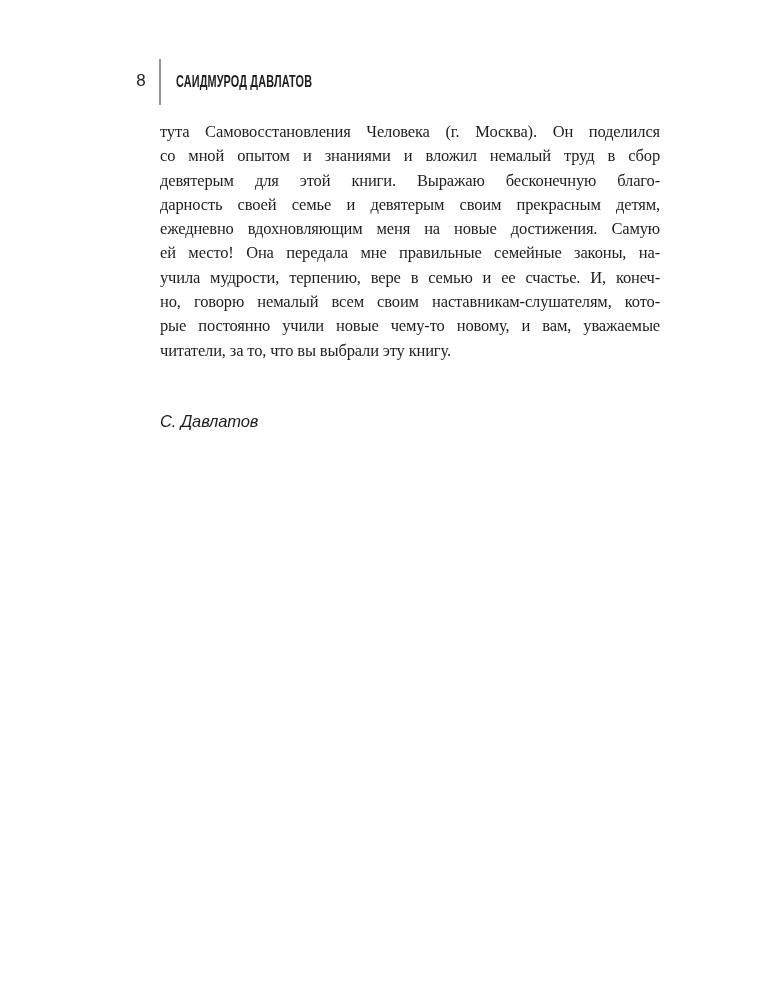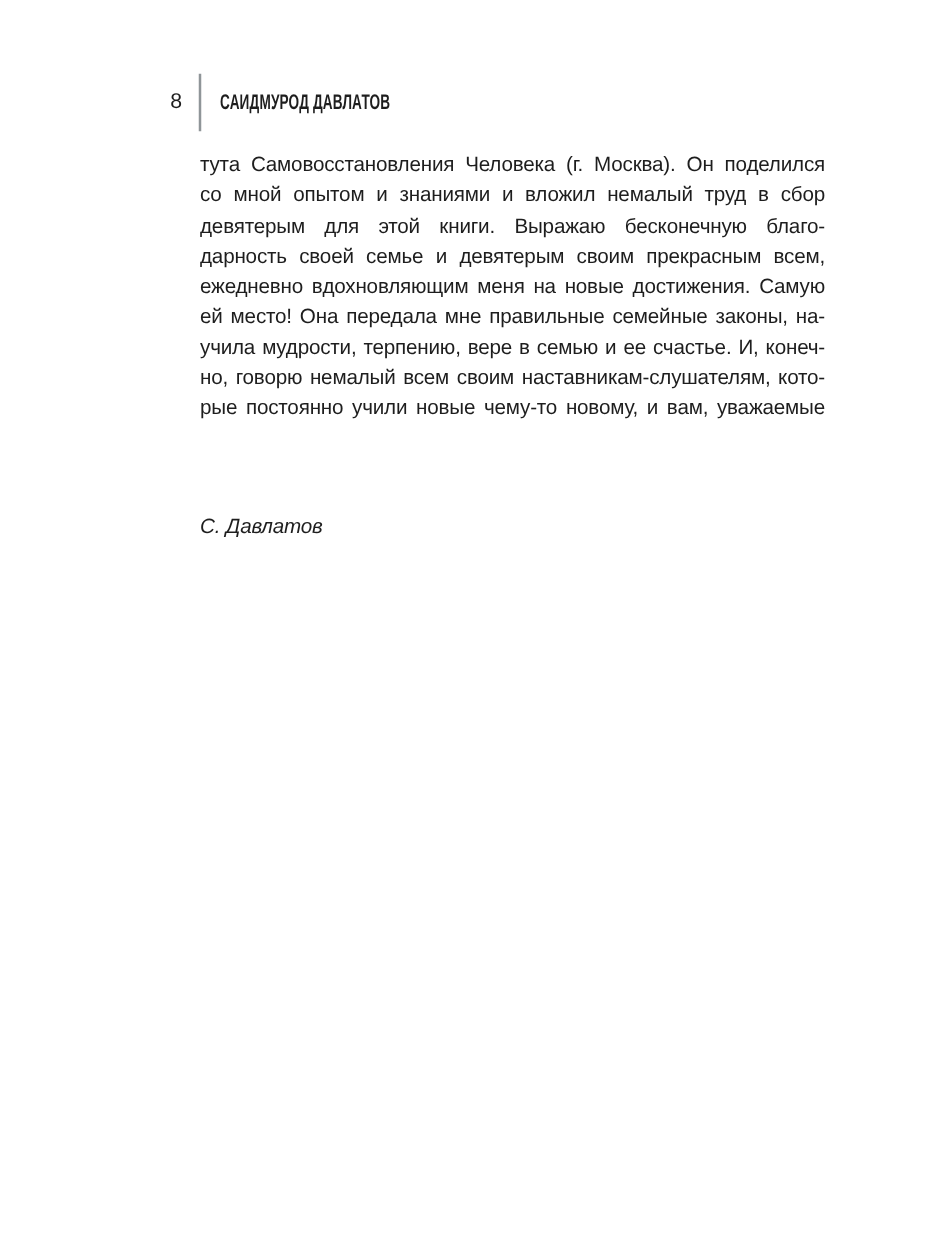--- a/index.html
+++ b/index.html
@@ -65,20 +65,21 @@
     font-size: 16.5px;
     letter-spacing: -0.15px;
     line-height: 24.3px;
     color: var(--text);
   }
   .para-line {
     text-align: justify;
     text-align-last: justify;
     height: 24.3px;
     overflow: visible;
+    font-family: Liberation Serif, serif;
   }
   .para-line.last-line {
     text-align-last: left;
   }
   
   .closing-block {
     position: absolute;
     left: 160px;
     top: 409px;
     width: 500px;
@@ -103,25 +104,26 @@
   <div class="running-header">
     <div class="page-number">8</div>
     <div class="header-divider"></div>
     <div class="running-title">САИДМУРОД ДАВЛАТОВ</div>
   </div>
 
   <div class="body-block">
     <div class="para-line">тута Самовосстановления Человека (г. Москва). Он поделился</div>
     <div class="para-line">со мной опытом и знаниями и вложил немалый труд в сбор</div>
     <div class="para-line">девятерым для этой книги. Выражаю бесконечную благо-</div>
-    <div class="para-line">дарность своей семье и девятерым своим прекрасным всем,</div>
+    <div class="para-line">дарность своей семье и девятерым своим прекрасным детям,</div>
     <div class="para-line">ежедневно вдохновляющим меня на новые достижения. Самую</div>
     <div class="para-line">ей место! Она передала мне правильные семейные законы, на-</div>
     <div class="para-line">учила мудрости, терпению, вере в семью и ее счастье. И, конеч-</div>
     <div class="para-line">но, говорю немалый всем своим наставникам-слушателям, кото-</div>
     <div class="para-line">рые постоянно учили новые чему-то новому, и вам, уважаемые</div>
+    <div class="para-line last-line">читатели, за то, что вы выбрали эту книгу.</div>
   </div>
 
   <div class="closing-block">
     <div class="author-signature">С. Давлатов</div>
   </div>
 
 </div>
 
 </body></html>

